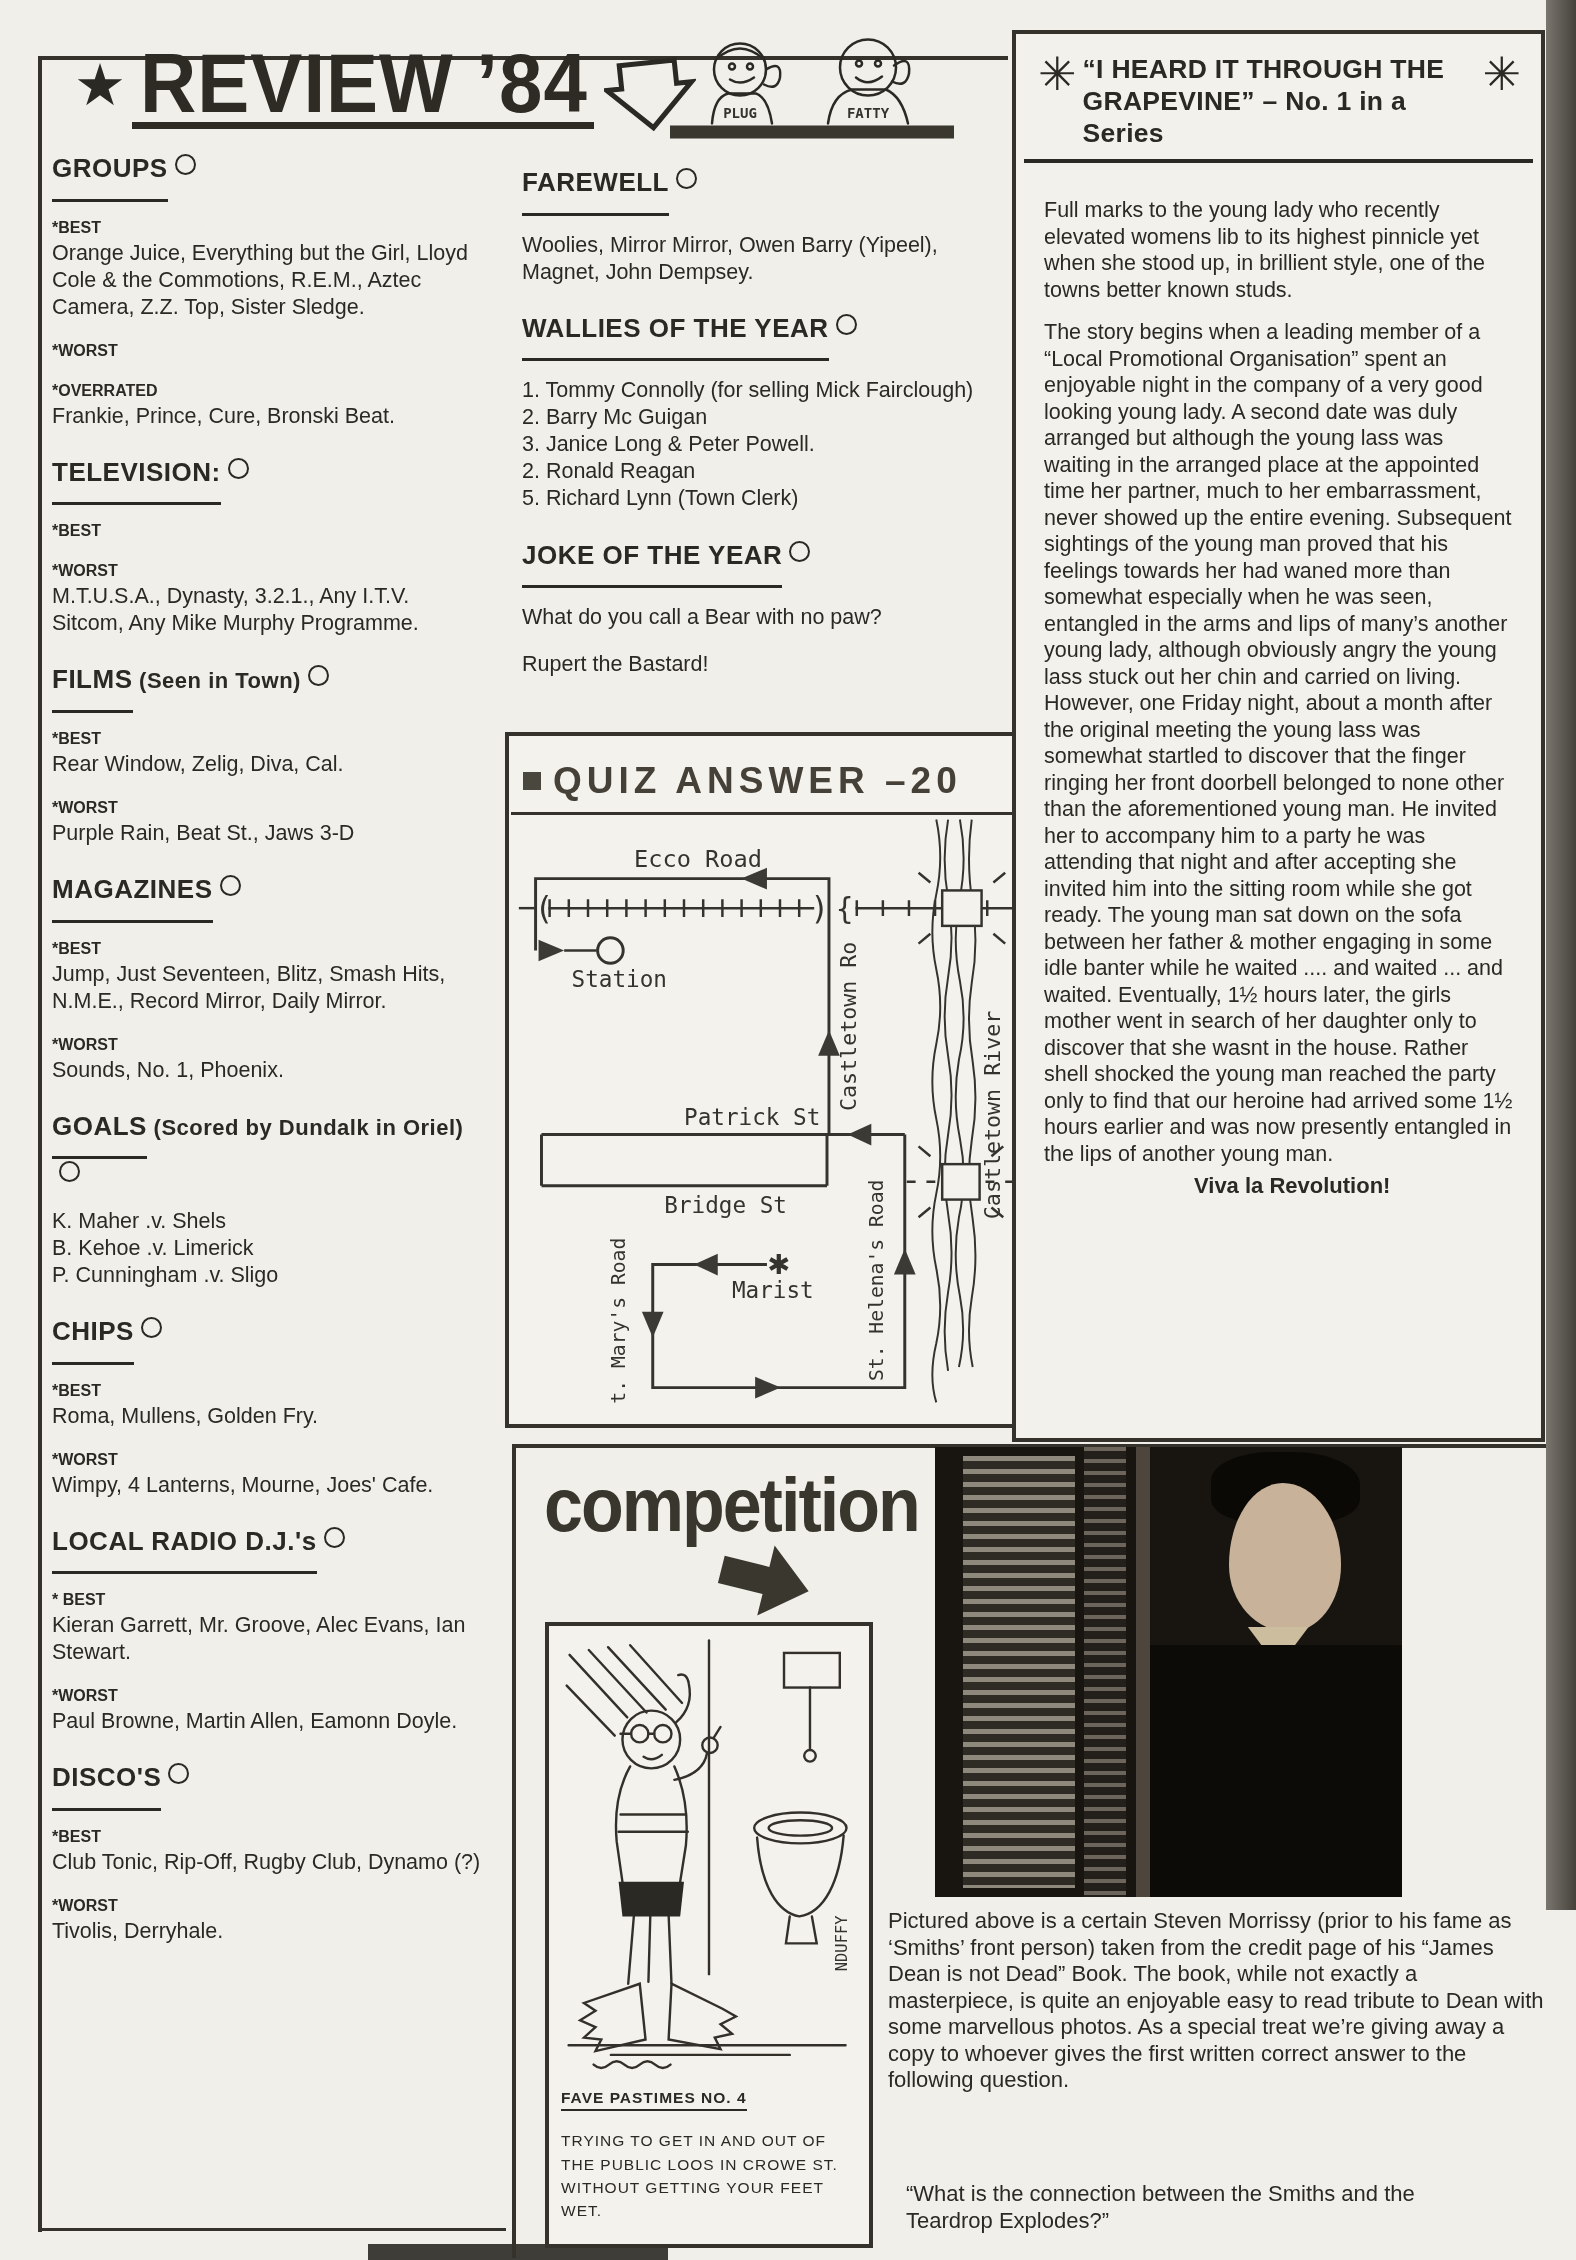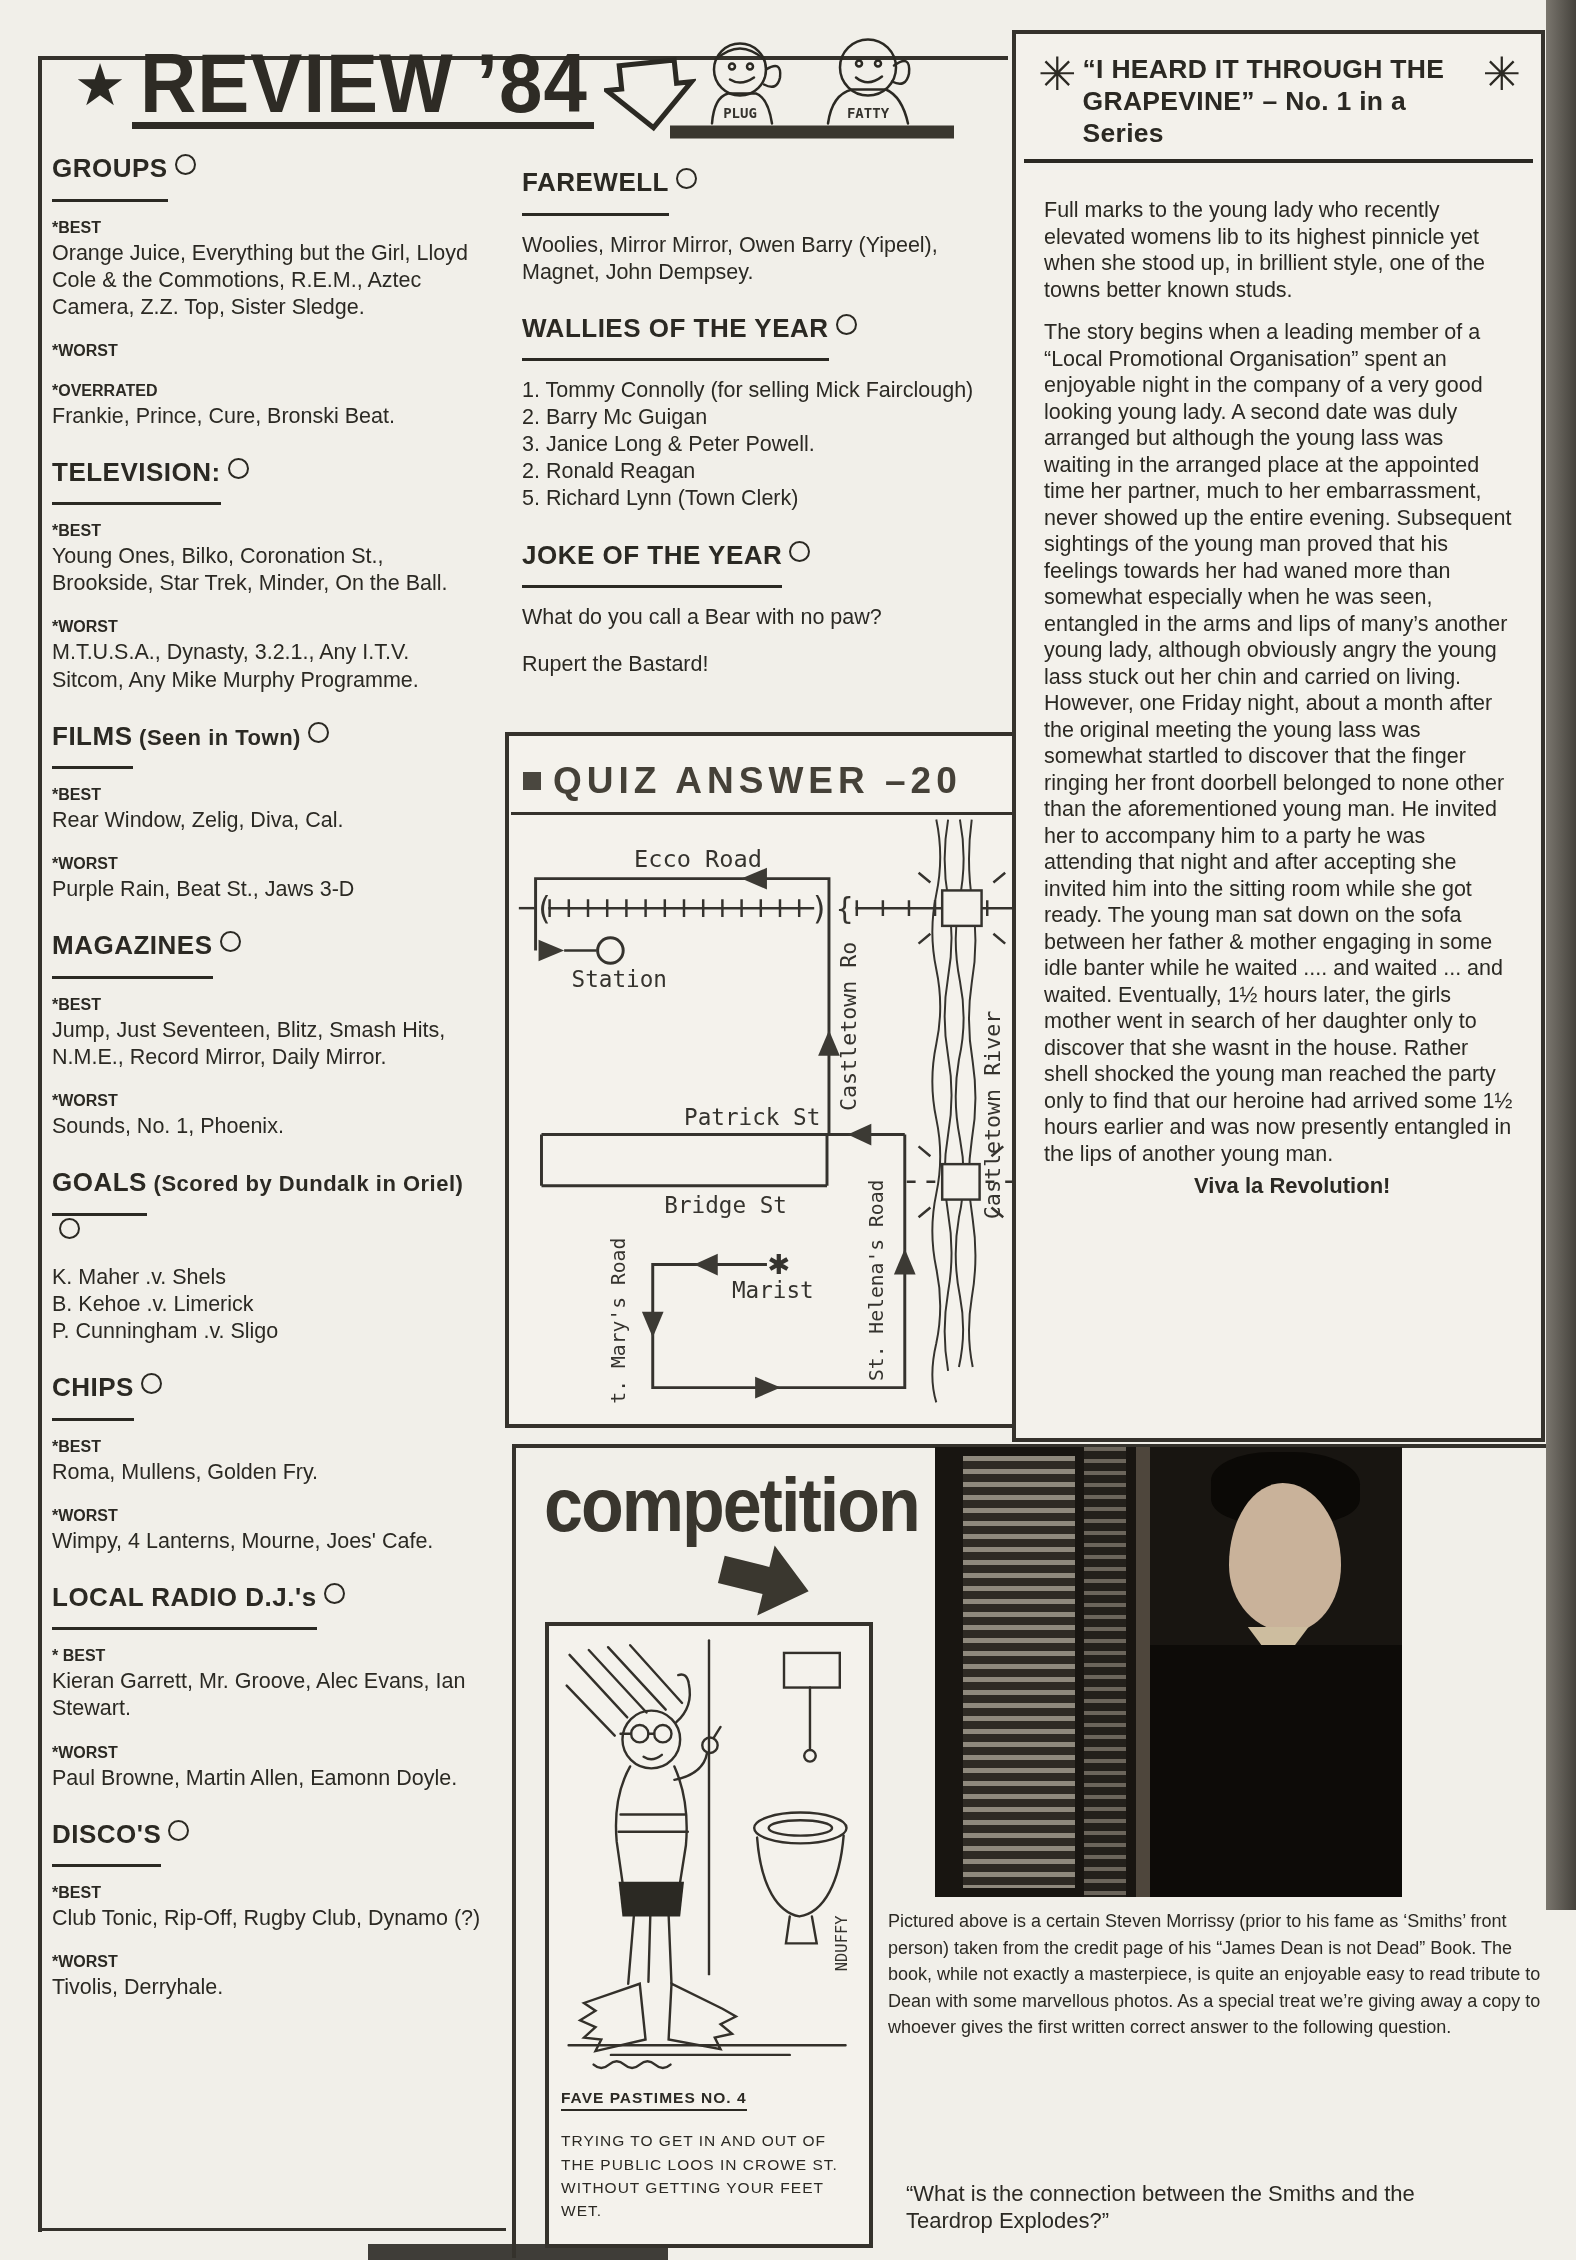--- a/index.html
+++ b/index.html
@@ -44,21 +44,21 @@
   .ph-blinds{left:6%;top:2%;width:24%;height:96%;background:repeating-linear-gradient(180deg,#8f897d 0 5px,#2e2a24 5px 13px);}
   .ph-blinds2{left:32%;top:0;width:9%;height:100%;background:repeating-linear-gradient(180deg,#6b655b 0 4px,#23201b 4px 12px);}
   .ph-divider{left:43%;top:0;width:3%;height:100%;background:#4e463c;}
   .ph-hair{left:59%;top:1%;width:32%;height:16%;background:#0b0906;border-radius:40% 45% 35% 35%;}
   .ph-face{left:63%;top:8%;width:24%;height:33%;background:#c9b29a;border-radius:48% 52% 46% 54%/55% 55% 45% 45%;}
   .ph-collar{left:67%;top:40%;width:13%;height:9%;background:#cdbd9f;clip-path:polygon(0 0,100% 0,50% 100%);}
   .ph-suit{left:46%;top:44%;width:54%;height:56%;background:#0d0b08;}
   #cartoon-box{left:545px;top:1622px;width:328px;height:626px;border:4px solid #35322c;background:#f4f2ec;box-sizing:border-box;}
   .caption{padding:4px 12px 0 12px;font-size:15.5px;letter-spacing:1px;line-height:1.5;color:#2b2923;}
   .caption .cap-title{display:inline-block;border-bottom:2px solid #2b2923;font-weight:bold;margin-bottom:18px;}
-  #comp-body{left:888px;top:1908px;width:656px;font-size:18px;line-height:26.5px;}
+  #comp-body{left:888px;top:1908px;width:656px;font-size:22px;line-height:26.5px;}
   #comp-question{left:906px;top:2180px;width:630px;font-size:22px;line-height:27px;}
   svg text{font-family:"DejaVu Sans Mono",monospace;fill:#35332e;}
 </style>
 </head>
 <body>
 
 <div id="page">
 
   <div class="abs edge-right"></div>
   <div class="abs edge-bottom"></div>
@@ -105,21 +105,20 @@
       <div class="entry">
         <div class="entry-label">*WORST</div>
       </div>
       <div class="entry">
         <div class="entry-label">*OVERRATED</div>
         <div class="line">Frankie, Prince, Cure, Bronski Beat.</div>
       </div>
       <div class="section-heading"><span class="hu">TELEVISION:</span><span class="ring"></span></div>
       <div class="entry">
         <div class="entry-label">*BEST</div>
-        <div class="line">Young Ones, Bilko, Coronation St., Brookside, Star Trek, Minder, On the Ball.</div>
       </div>
       <div class="entry">
         <div class="entry-label">*WORST</div>
         <div class="line">M.T.U.S.A., Dynasty, 3.2.1., Any I.T.V. Sitcom, Any Mike Murphy Programme.</div>
       </div>
       <div class="section-heading"><span class="hu">FILMS</span><span class="suffix"> (Seen in Town)</span><span class="ring"></span></div>
       <div class="entry">
         <div class="entry-label">*BEST</div>
         <div class="line">Rear Window, Zelig, Diva, Cal.</div>
       </div>

